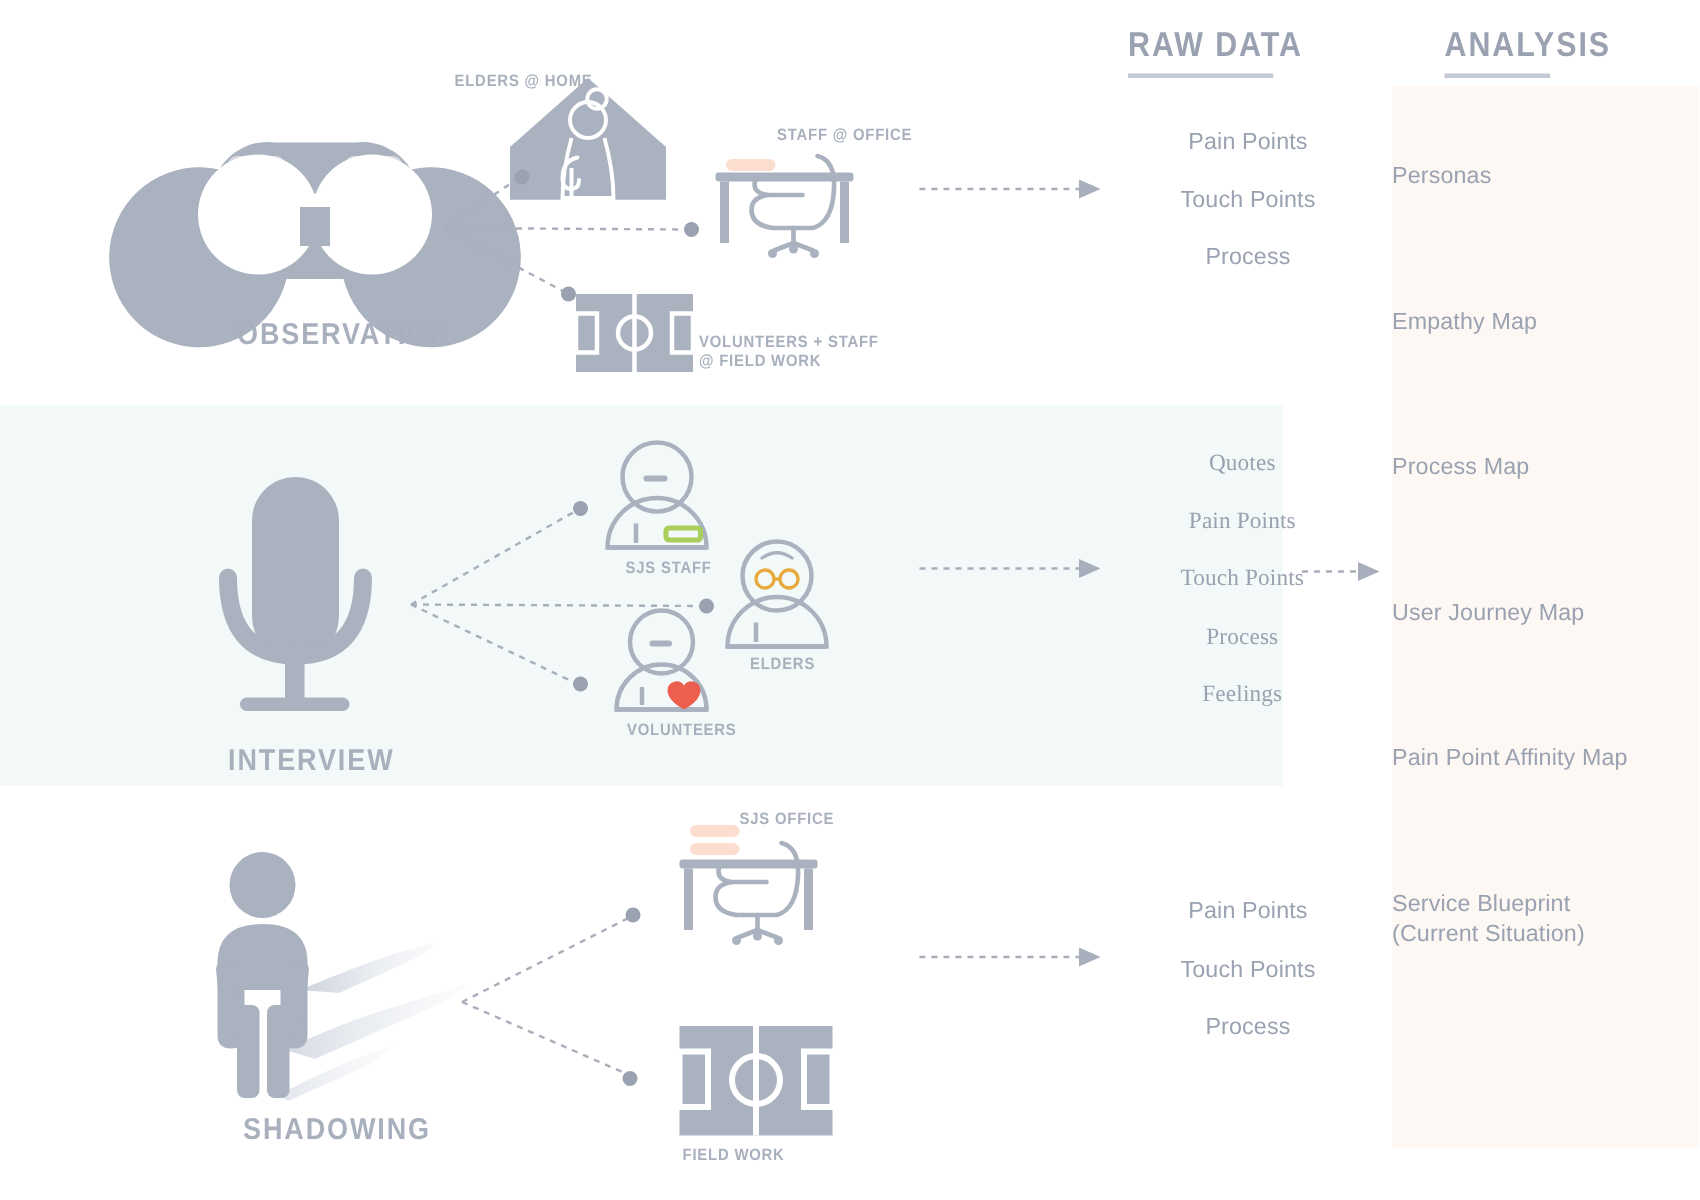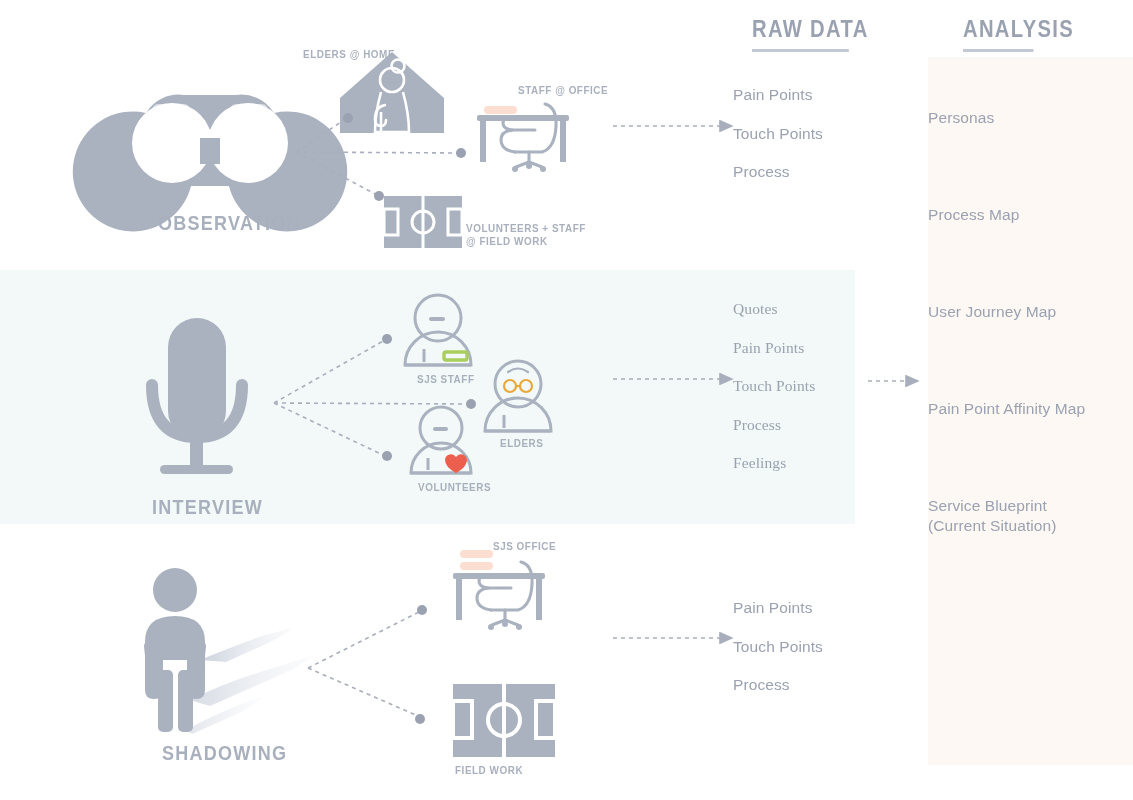--- a/index.html
+++ b/index.html
@@ -38,21 +38,21 @@
     display:block;
     height:3px;background:#c3c9d4;
     margin-top:6px;
   }
   #head-raw{left:752px;top:16px;}
   #head-raw .rule{width:110px;}
   #head-analysis{left:963px;top:16px;}
   #head-analysis .rule{width:80px;}
 
   
-  .rawlist{position:absolute;left:733px;}
+  .rawlist{position:absolute;left:787px;text-align:center;}
   .rawlist .item{
     font-size:15.5px;
     color:#9aa2b1;
     line-height:38.5px;
     white-space:nowrap;
     letter-spacing:.1px;
   }
   #raw-observation{top:76px;}
   #raw-interview{top:290px;font-family:Liberation Serif, serif;}
   #raw-shadowing{top:589px;}
@@ -317,20 +317,21 @@
       <div class="item">Feelings</div>
     </div>
   <div class="rawlist" id="raw-shadowing">
       <div class="item">Pain Points</div>
       <div class="item">Touch Points</div>
       <div class="item">Process</div>
     </div>
 
   <div id="analysis-list">
       <div class="item">Personas</div>
+      <div class="item">Empathy Map</div>
       <div class="item">Process Map</div>
       <div class="item">User Journey Map</div>
       <div class="item">Pain Point Affinity Map</div>
       <div class="item">Service Blueprint
 (Current Situation)</div>
     </div>
 
 </div>
 
 </body></html>

